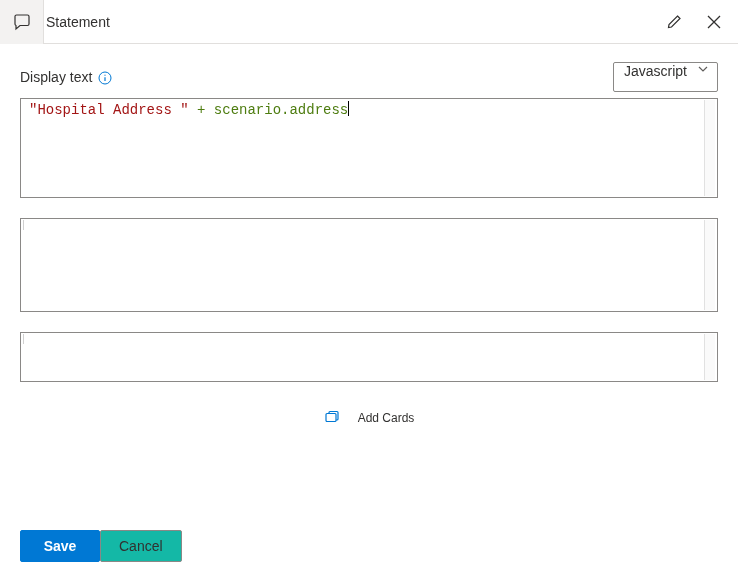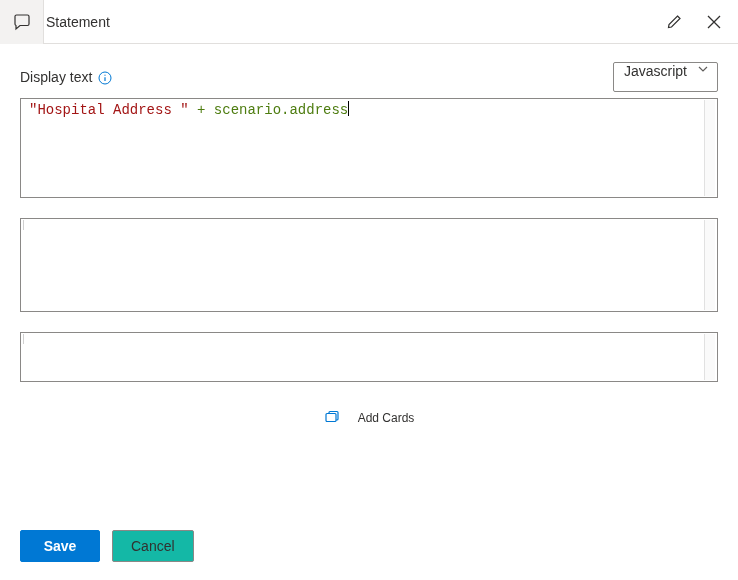--- a/index.html
+++ b/index.html
@@ -137,21 +137,20 @@
       gap: 18px;
       margin-top: 28px;
       cursor: pointer;
       font-size: 12px;
     }
     .footer {
       position: absolute;
       left: 20px;
       bottom: 18px;
       display: flex;
-      gap: 12px;
       align-items: flex-end;
     }
     .btn {
       min-width: 80px;
       height: 32px;
       padding: 0 18px;
       font-size: 14px;
       border-radius: 2px;
       cursor: pointer;
       display: inline-flex;

